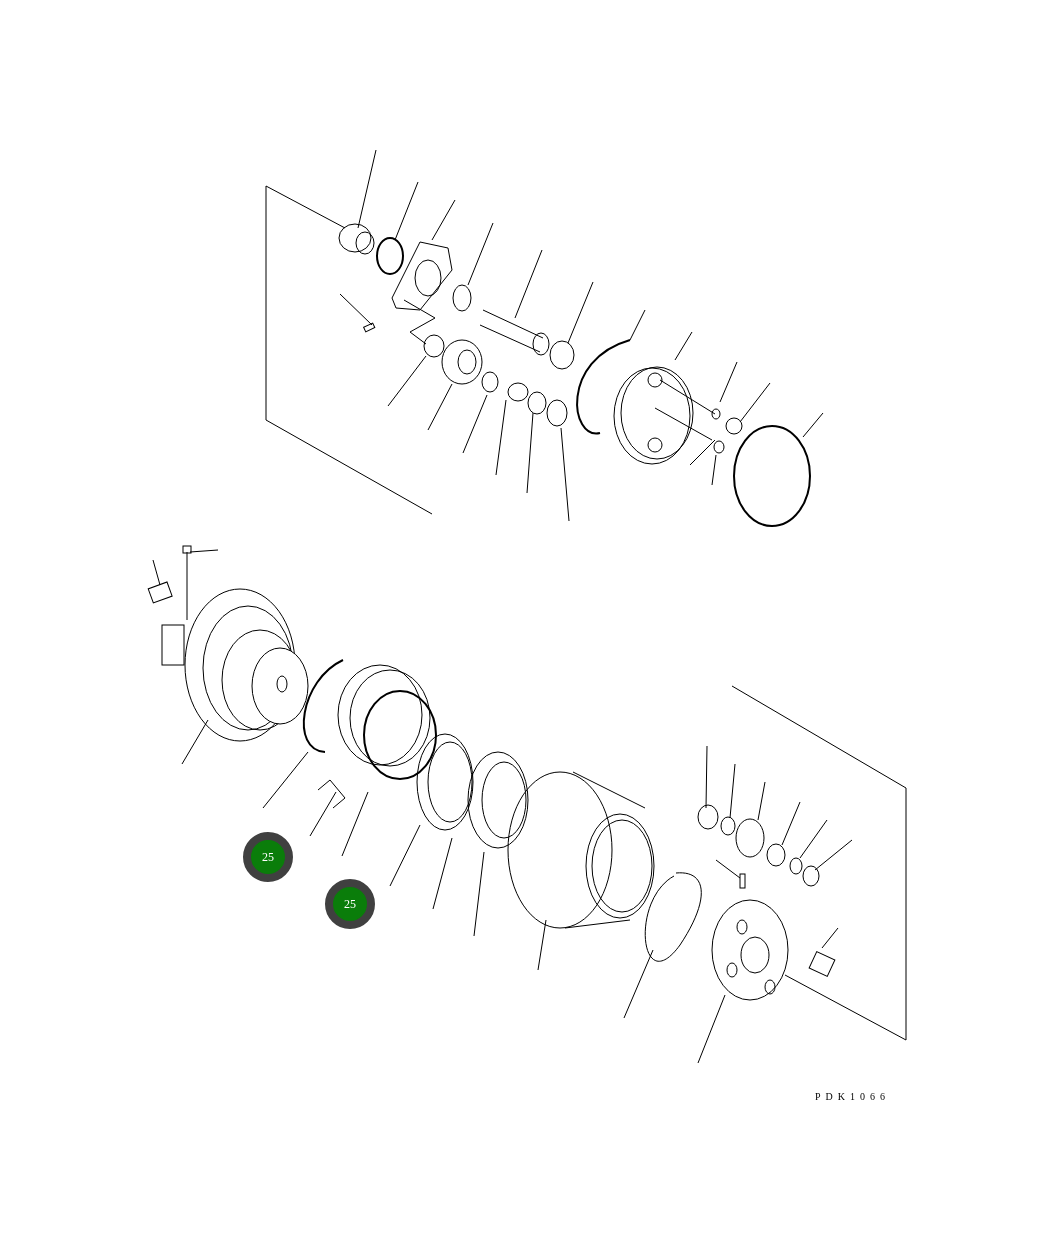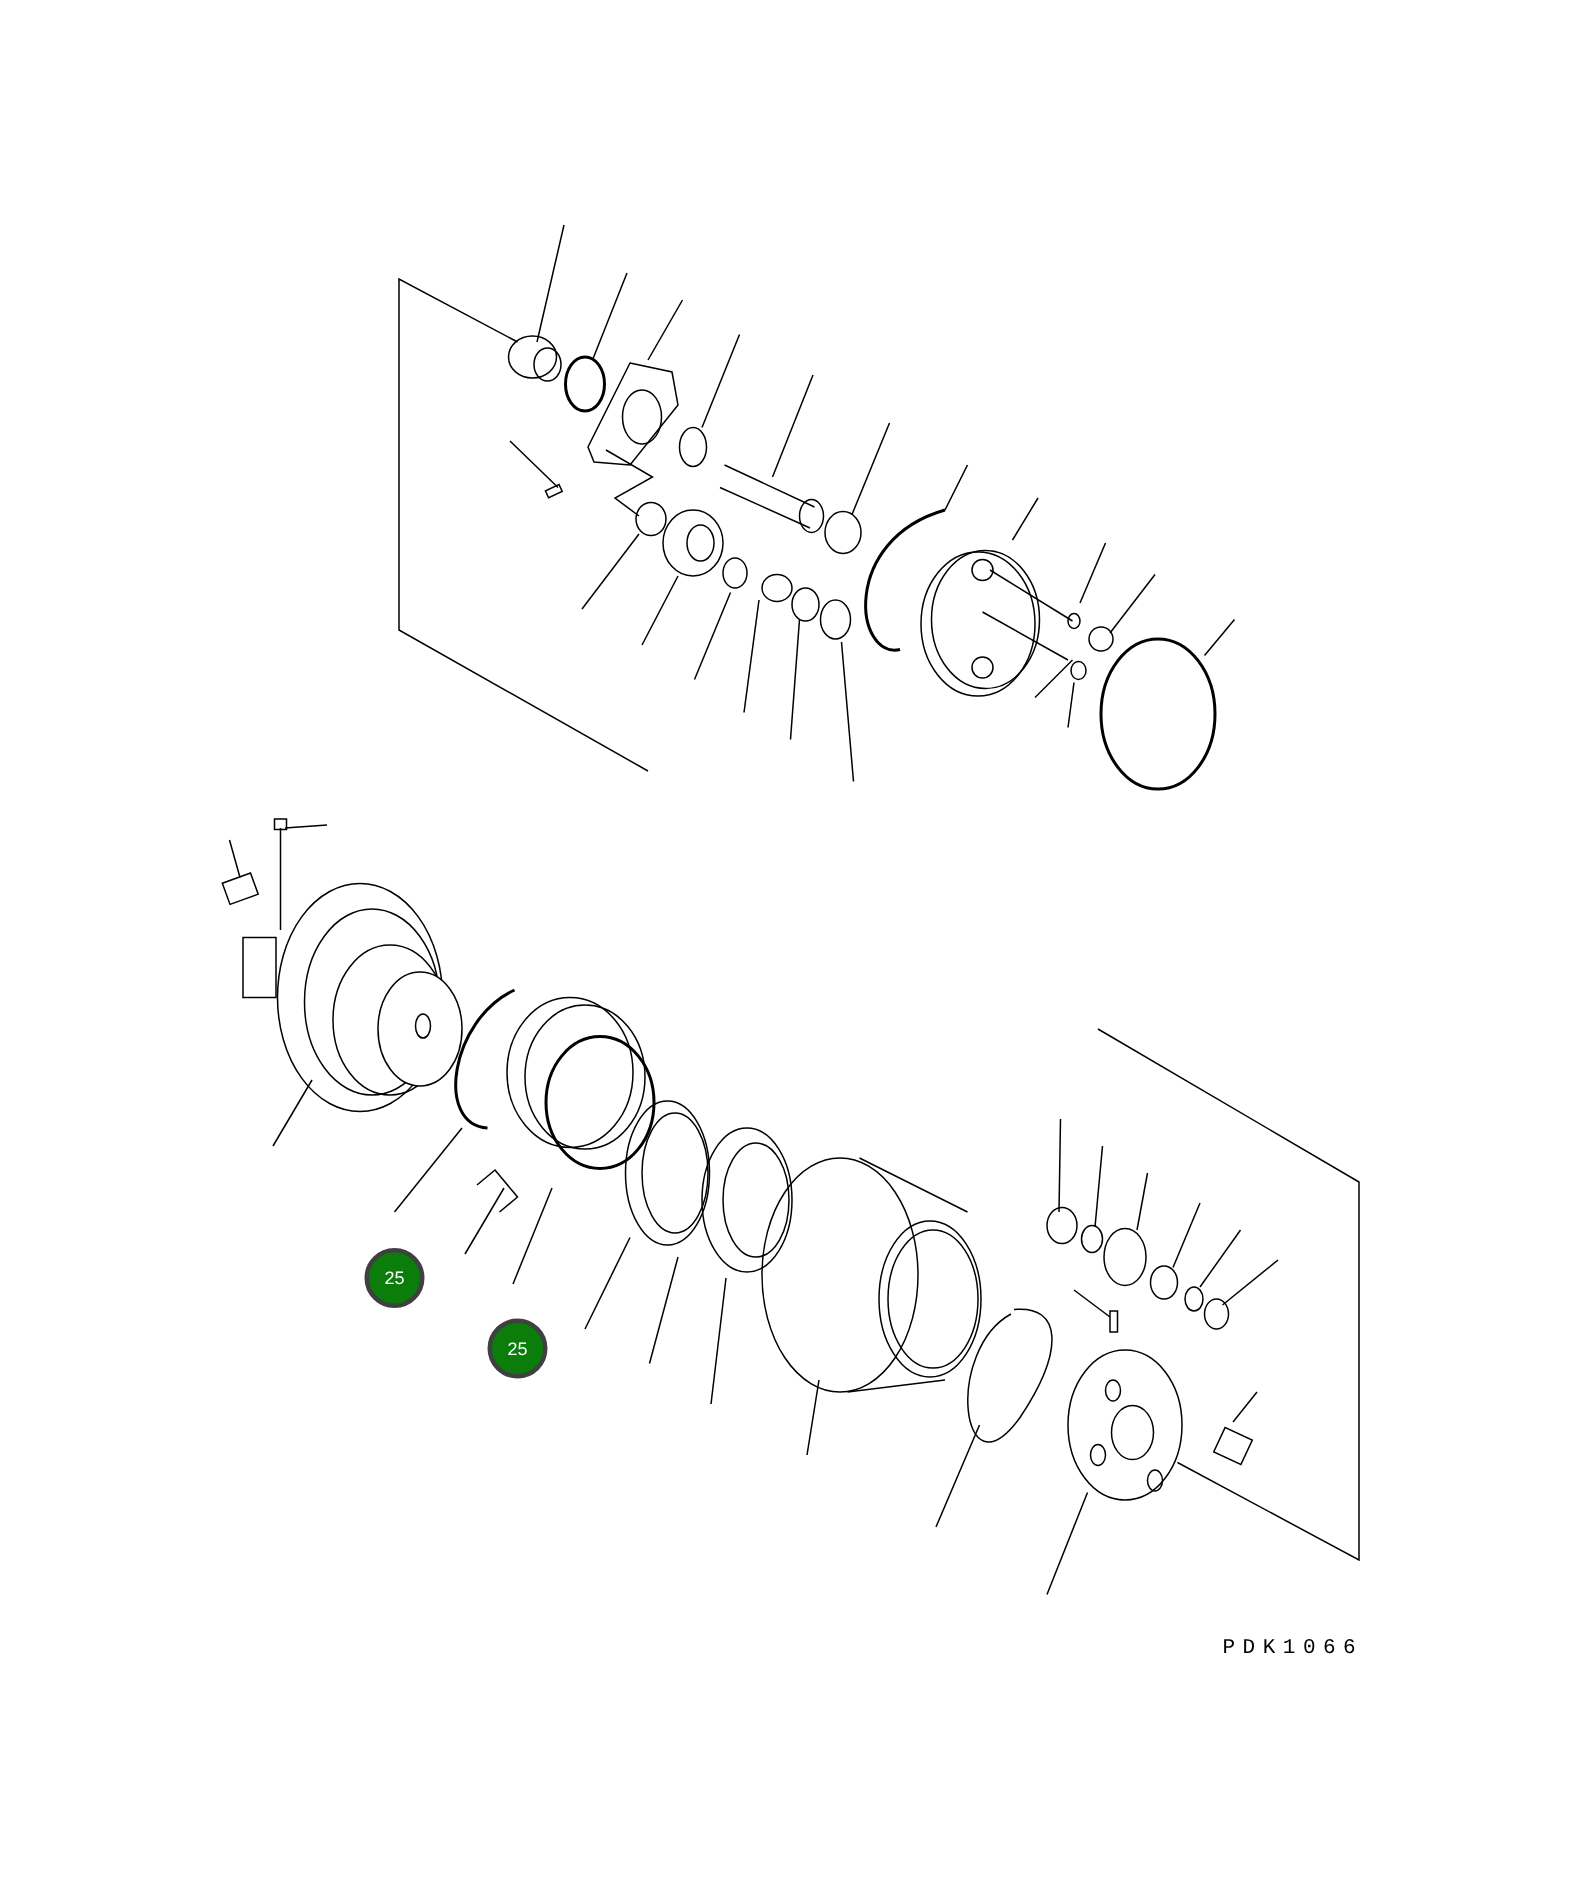--- a/index.html
+++ b/index.html
@@ -1,23 +1,23 @@
 <!DOCTYPE html>
 <html><head>
 <meta charset="utf-8">
 <style>
   html,body{margin:0;padding:0;background:#ffffff;}
   #canvas{position:relative;width:1057px;height:1252px;background:#fff;overflow:hidden;}
   svg.art{position:absolute;left:0;top:0;width:1057px;height:1252px;}
   svg.art *{fill:none;stroke:#000;stroke-width:1;}
   svg.art .thick{stroke-width:2;}
   svg.art .fillw{fill:#fff;}
-  .badge{position:absolute;width:34px;height:34px;border-radius:50%;background:#0a7d0a;border:3px solid #404040;
-    color:#fff;font-family:Liberation Sans, sans-serif;font-size:12px;display:flex;align-items:center;justify-content:center;cursor:pointer;text-align:center;}
-  .code{position:absolute;font-family:Liberation Mono, monospace;font-size:14px;letter-spacing:5px;color:#000;text-align:center;}
+  .badge{position:absolute;width:34px;height:34px;border-radius:50%;background:#0a7d0a;border:8px solid #404040;
+    color:#fff;font-family:Liberation Serif, serif;font-size:12px;display:flex;align-items:center;justify-content:center;cursor:pointer;text-align:center;}
+  .code{position:absolute;font-family:Liberation Serif, serif;font-size:10px;letter-spacing:5px;color:#000;text-align:center;}
 </style>
 </head>
 <body>
 
 <div id="canvas">
   <svg class="art" viewBox="0 0 1057 1252">
 
     <g>
       <polyline points="432,514 266,420 266,186 345,228"></polyline>
     </g>

